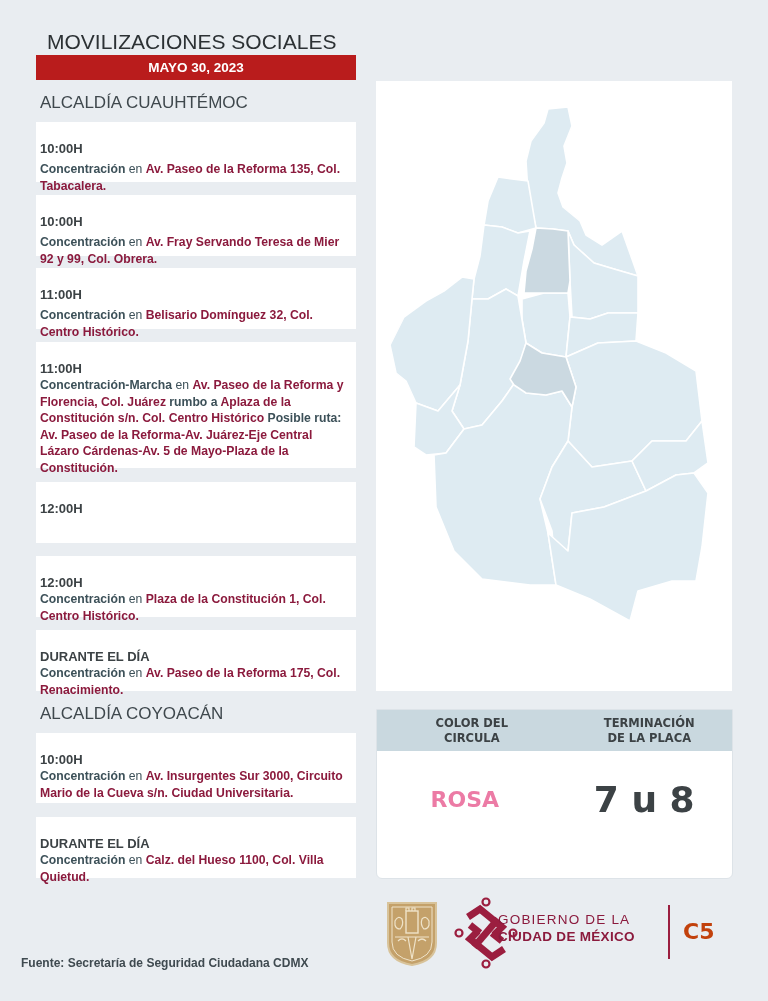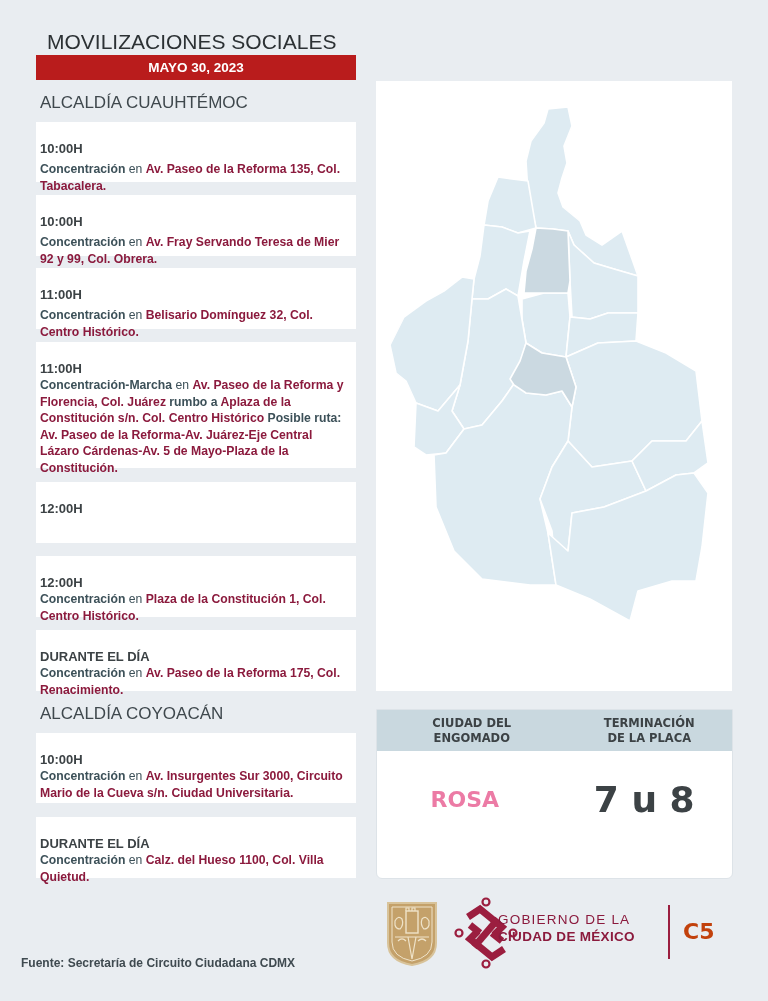--- a/index.html
+++ b/index.html
@@ -154,21 +154,21 @@
   <div class="card tight" style="top:733px; height:70px;">
     <div class="time">10:00H</div>
     <div class="desc"><span class="seg-gray">Concentración</span><span class="seg-gray light"> en </span><span class="seg-red">Av. Insurgentes Sur 3000, Circuito Mario de la Cueva s/n. Ciudad Universitaria.</span></div>
   </div>
 
   <div class="card tight" style="top:817px; height:61px;">
     <div class="time">DURANTE EL DÍA</div>
     <div class="desc"><span class="seg-gray">Concentración</span><span class="seg-gray light"> en </span><span class="seg-red">Calz. del Hueso 1100, Col. Villa Quietud.</span></div>
   </div>
 
-  <div class="source">Fuente: Secretaría de Circuito Ciudadana CDMX</div>
+  <div class="source">Fuente: Secretaría de Seguridad Ciudadana CDMX</div>
 
   <div class="map-panel">
     <svg width="356" height="610" viewBox="0 0 356 610">
       <g fill="#deebf2" stroke="#ffffff" stroke-width="1.6" stroke-linejoin="round">
 
         <path d="M172,28 L192,26 L196,45 L188,65 L191,82 L186,97 L182,112 L187,126 L204,140 L210,154 L226,164 L246,150 L256,178 L262,195 L238,188 L218,182 L198,164 L192,150 L177,148 L160,147 L152,112 L150,80 L155,60 L168,42 Z"></path>
 
         <path d="M122,96 L152,100 L160,147 L142,152 L126,146 L108,144 L112,120 Z"></path>
 
         <path d="M108,144 L126,146 L142,152 L154,150 L148,180 L142,215 L130,208 L112,218 L96,218 L98,198 L104,175 Z"></path>
@@ -199,21 +199,21 @@
 
         <path d="M160,147 L177,148 L192,150 L194,200 L192,212 L168,212 L148,212 L150,190 L156,168 Z"></path>
 
         <path d="M150,262 L166,272 L190,276 L200,306 L196,326 L186,310 L170,314 L150,312 L138,304 L134,298 L144,280 Z"></path>
       </g>
     </svg>
   </div>
 
   <div class="hnc">
     <div class="hnc-sub">
-      <div style="padding:0 40px;">CIUDAD DEL ENGOMADO</div>
+      <div style="padding:0 40px;">COLOR DEL CIRCULA</div>
       <div style="padding:0 28px;">TERMINACIÓN DE LA PLACA</div>
     </div>
     <div class="hnc-body">
       <div class="hnc-color">ROSA</div>
       <div class="hnc-plate">7 u 8</div>
     </div>
   </div>
 
   <div class="logos">
     <svg width="52" height="66" viewBox="0 0 52 66" style="position:absolute;left:0;top:4px;">

